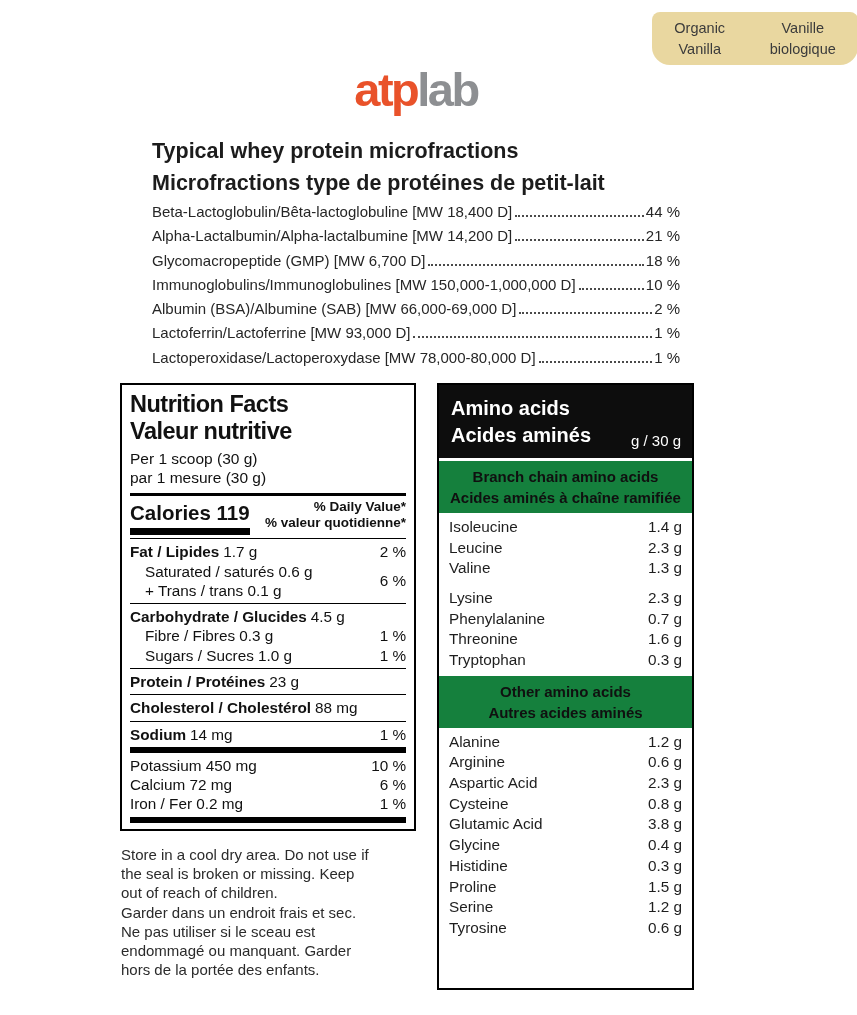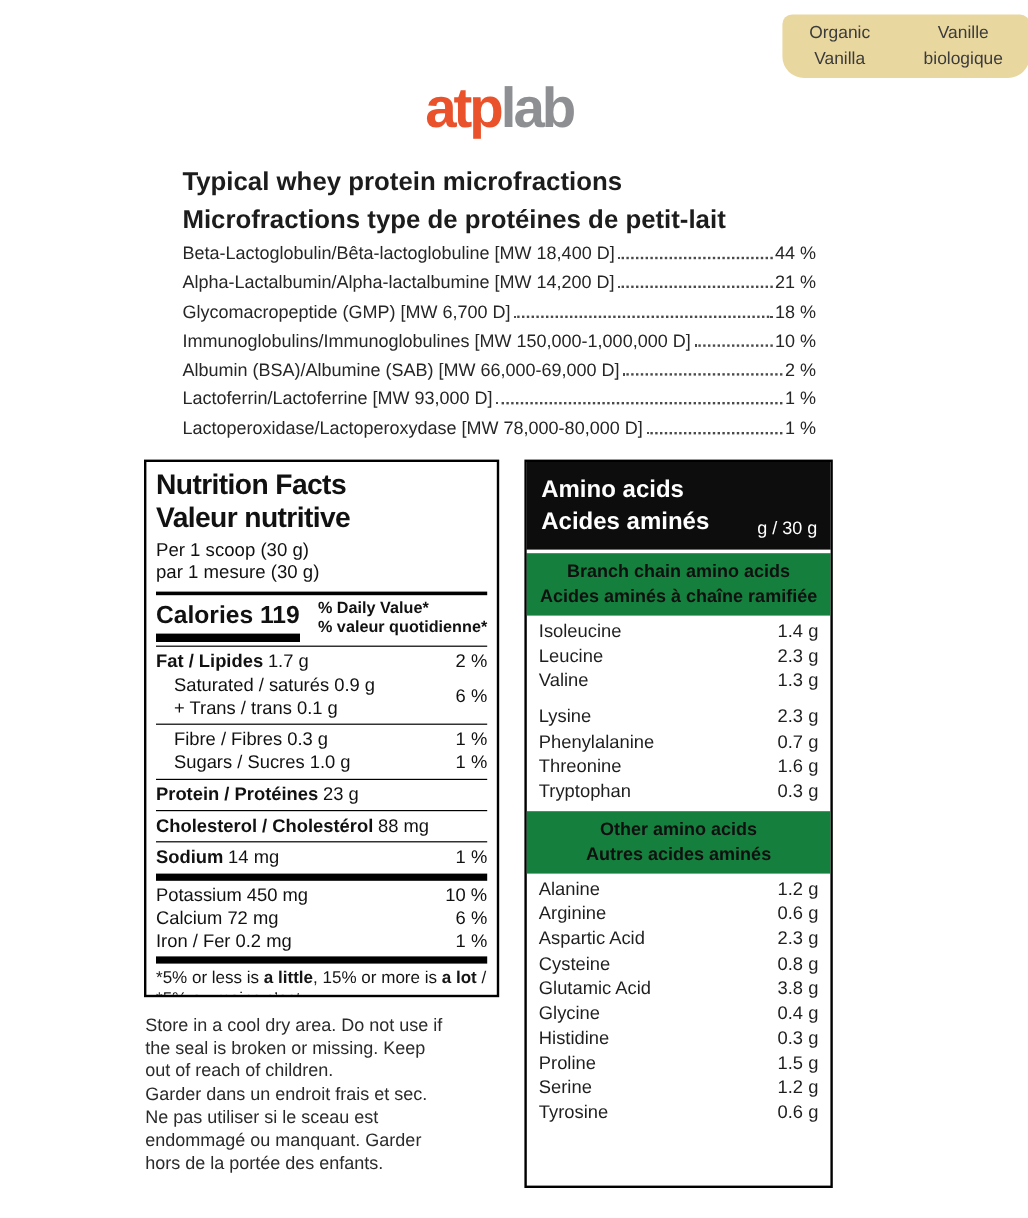--- a/index.html
+++ b/index.html
@@ -44,21 +44,21 @@
     position:absolute; left:120px; top:383px; width:296px; height:448px;
     border:2px solid #000; padding:6px 8px 5px; color:#111; overflow:hidden;
   }
   .nf-title { font-size:23.5px; font-weight:bold; line-height:1.16; letter-spacing:-0.5px; }
   .nf-serving { font-size:15.5px; line-height:1.27; margin-top:3px; }
   .rule-med { border-top:3px solid #000; margin:5px 0 3px; }
   .rule-thin { border-top:1.5px solid #000; margin:3px 0; }
   .cal-wrap { display:flex; justify-content:space-between; align-items:flex-start; }
   .cal-left { font-size:20.5px; font-weight:bold; line-height:1.1; padding-top:3px; }
   .cal-bar { width:120px; height:7px; background:#000; margin-top:4px; }
-  .dv { font-size:13.5px; font-weight:bold; text-align:left; line-height:1.2; }
+  .dv { font-size:13.5px; font-weight:bold; text-align:right; line-height:1.2; }
   .nf-row { display:flex; justify-content:space-between; align-items:baseline; font-size:15.3px; line-height:1.26; }
   .nf-row .amt { margin-left:4px; }
   .sub { padding-left:15px; }
   .sat-wrap { display:flex; justify-content:space-between; align-items:center; }
   .sat-lines { font-size:15.3px; line-height:1.26; padding-left:15px; }
   .bar-thick { height:6px; background:#000; margin:3px 0; }
   .footnote { font-size:14.2px; line-height:1.28; margin-top:3px; color:#151515; }
 
   
   .aa {
@@ -158,28 +158,32 @@
   </div>
 
   <div class="rule-thin"></div>
 
   <div class="nf-row">
     <span><span class="b">Fat / Lipides</span><span class="amt">1.7 g</span></span>
     <span>2 %</span>
   </div>
   <div class="sat-wrap">
     <div class="sat-lines">
-      <div>Saturated / saturés 0.9 g</div>
+      <div>Saturated / saturés 0.6 g</div>
       <div>+ Trans / trans 0.1 g</div>
     </div>
     <span style="font-size:15.3px;">6 %</span>
   </div>
 
   <div class="rule-thin"></div>
 
+  <div class="nf-row">
+    <span><span class="b">Carbohydrate / Glucides</span><span class="amt">4.5 g</span></span>
+    <span></span>
+  </div>
   <div class="nf-row">
     <span class="sub">Fibre / Fibres 0.3 g</span>
     <span>1 %</span>
   </div>
   <div class="nf-row">
     <span class="sub">Sugars / Sucres 1.0 g</span>
     <span>1 %</span>
   </div>
 
   <div class="rule-thin"></div>

